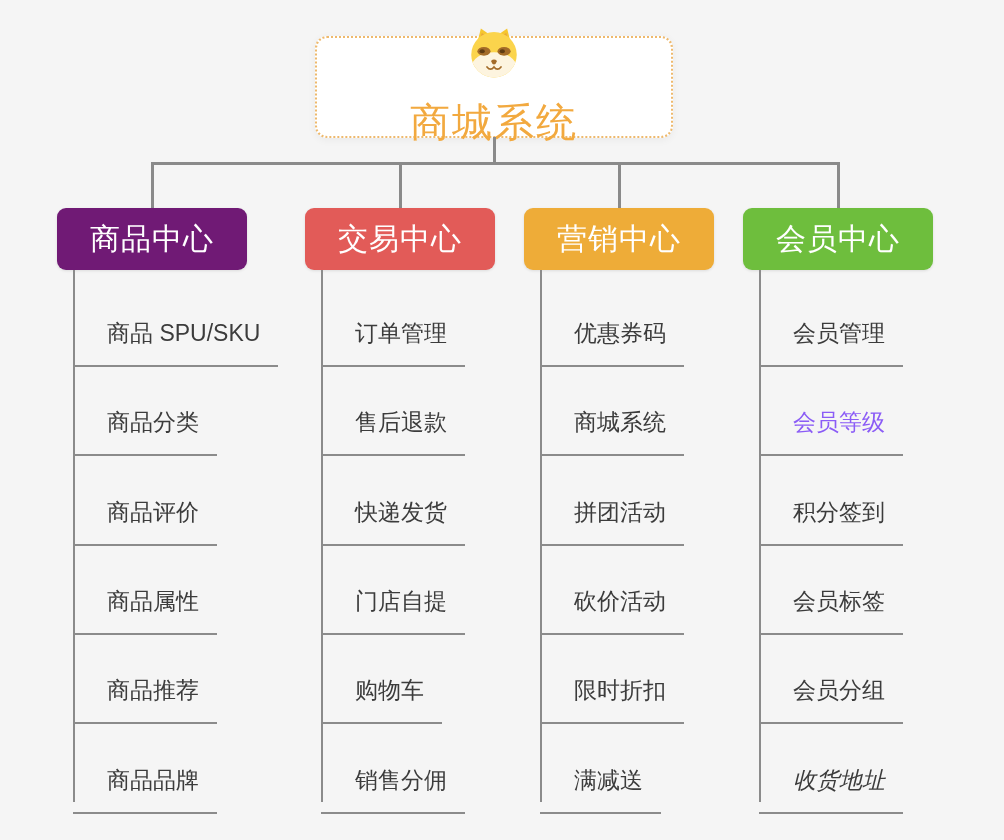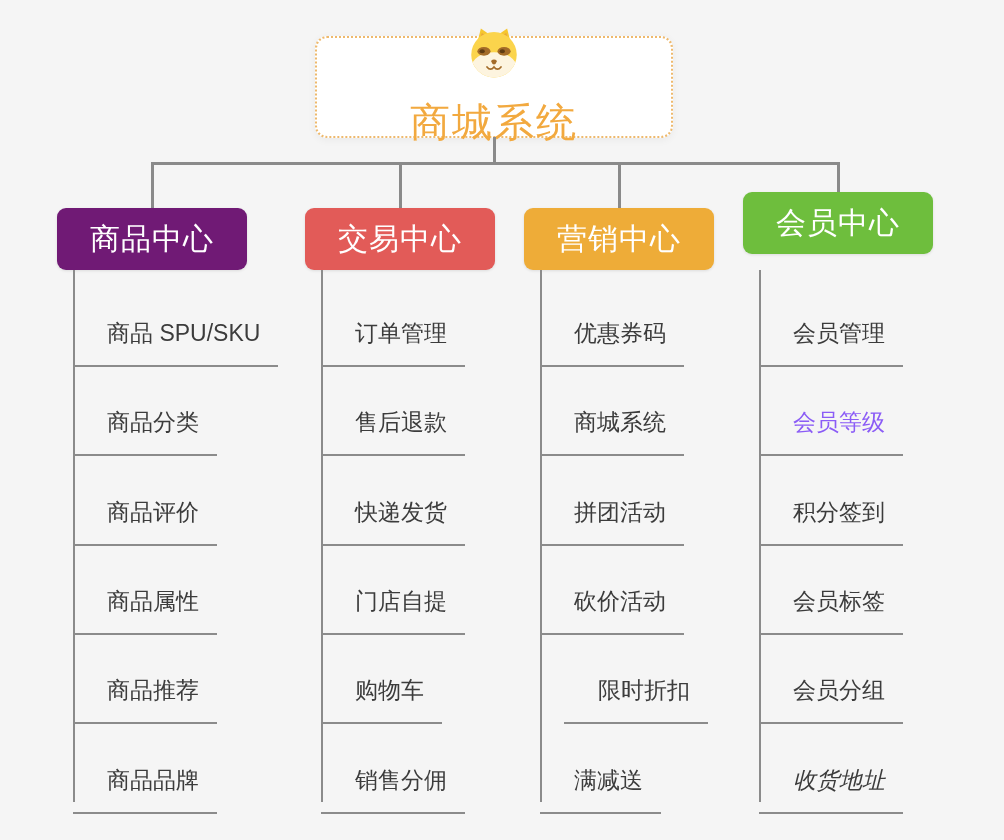--- a/index.html
+++ b/index.html
@@ -124,24 +124,24 @@
     <div class="child-topic" style="left: 321px; top: 587px; color: rgb(60, 60, 60); border-bottom-color: rgb(139, 139, 139);">门店自提</div>
     <div class="child-topic" style="left: 321px; top: 676px; color: rgb(60, 60, 60); border-bottom-color: rgb(139, 139, 139);">购物车</div>
     <div class="child-topic" style="left: 321px; top: 766px; color: rgb(60, 60, 60); border-bottom-color: rgb(139, 139, 139);">销售分佣</div>
     <div class="connector" style="left: 617.5px; top: 162px; width: 3px; height: 46px; background: rgb(138, 138, 138);"></div>
     <div class="branch-node" style="left: 524px; top: 208px; background: rgb(238, 172, 56); color: rgb(255, 255, 255);">营销中心</div>
     <div class="connector" style="left: 540px; top: 270px; width: 2px; height: 532px; background: rgb(139, 139, 139);"></div>
     <div class="child-topic" style="left: 540px; top: 319px; color: rgb(60, 60, 60); border-bottom-color: rgb(139, 139, 139);">优惠券码</div>
     <div class="child-topic" style="left: 540px; top: 408px; color: rgb(60, 60, 60); border-bottom-color: rgb(139, 139, 139);">商城系统</div>
     <div class="child-topic" style="left: 540px; top: 498px; color: rgb(60, 60, 60); border-bottom-color: rgb(139, 139, 139);">拼团活动</div>
     <div class="child-topic" style="left: 540px; top: 587px; color: rgb(60, 60, 60); border-bottom-color: rgb(139, 139, 139);">砍价活动</div>
-    <div class="child-topic" style="left: 540px; top: 676px; color: rgb(60, 60, 60); border-bottom-color: rgb(139, 139, 139); margin-left: 24px;">限时折扣</div>
+    <div class="child-topic" style="left: 540px; top: 676px; color: rgb(60, 60, 60); border-bottom-color: rgb(139, 139, 139);">限时折扣</div>
     <div class="child-topic" style="left: 540px; top: 766px; color: rgb(60, 60, 60); border-bottom-color: rgb(139, 139, 139);">满减送</div>
     <div class="connector" style="left: 836.5px; top: 162px; width: 3px; height: 46px; background: rgb(138, 138, 138);"></div>
-    <div class="branch-node" style="left: 743px; top: 192px; background: rgb(110, 190, 61); color: rgb(255, 255, 255);">会员中心</div>
+    <div class="branch-node" style="left: 743px; top: 208px; background: rgb(110, 190, 61); color: rgb(255, 255, 255);">会员中心</div>
     <div class="connector" style="left: 759px; top: 270px; width: 2px; height: 532px; background: rgb(139, 139, 139);"></div>
     <div class="child-topic" style="left: 759px; top: 319px; color: rgb(60, 60, 60); border-bottom-color: rgb(139, 139, 139);">会员管理</div>
     <div class="child-topic" style="left: 759px; top: 408px; color: #8b5cf6; border-bottom-color: rgb(139, 139, 139);">会员等级</div>
     <div class="child-topic" style="left: 759px; top: 498px; color: rgb(60, 60, 60); border-bottom-color: rgb(139, 139, 139);">积分签到</div>
     <div class="child-topic" style="left: 759px; top: 587px; color: rgb(60, 60, 60); border-bottom-color: rgb(139, 139, 139);">会员标签</div>
     <div class="child-topic" style="left: 759px; top: 676px; color: rgb(60, 60, 60); border-bottom-color: rgb(139, 139, 139);">会员分组</div>
     <div class="child-topic" style="left: 759px; top: 766px; color: rgb(60, 60, 60); border-bottom-color: rgb(139, 139, 139); font-style: italic;">收货地址</div>
   </div>
 
 </body></html>

